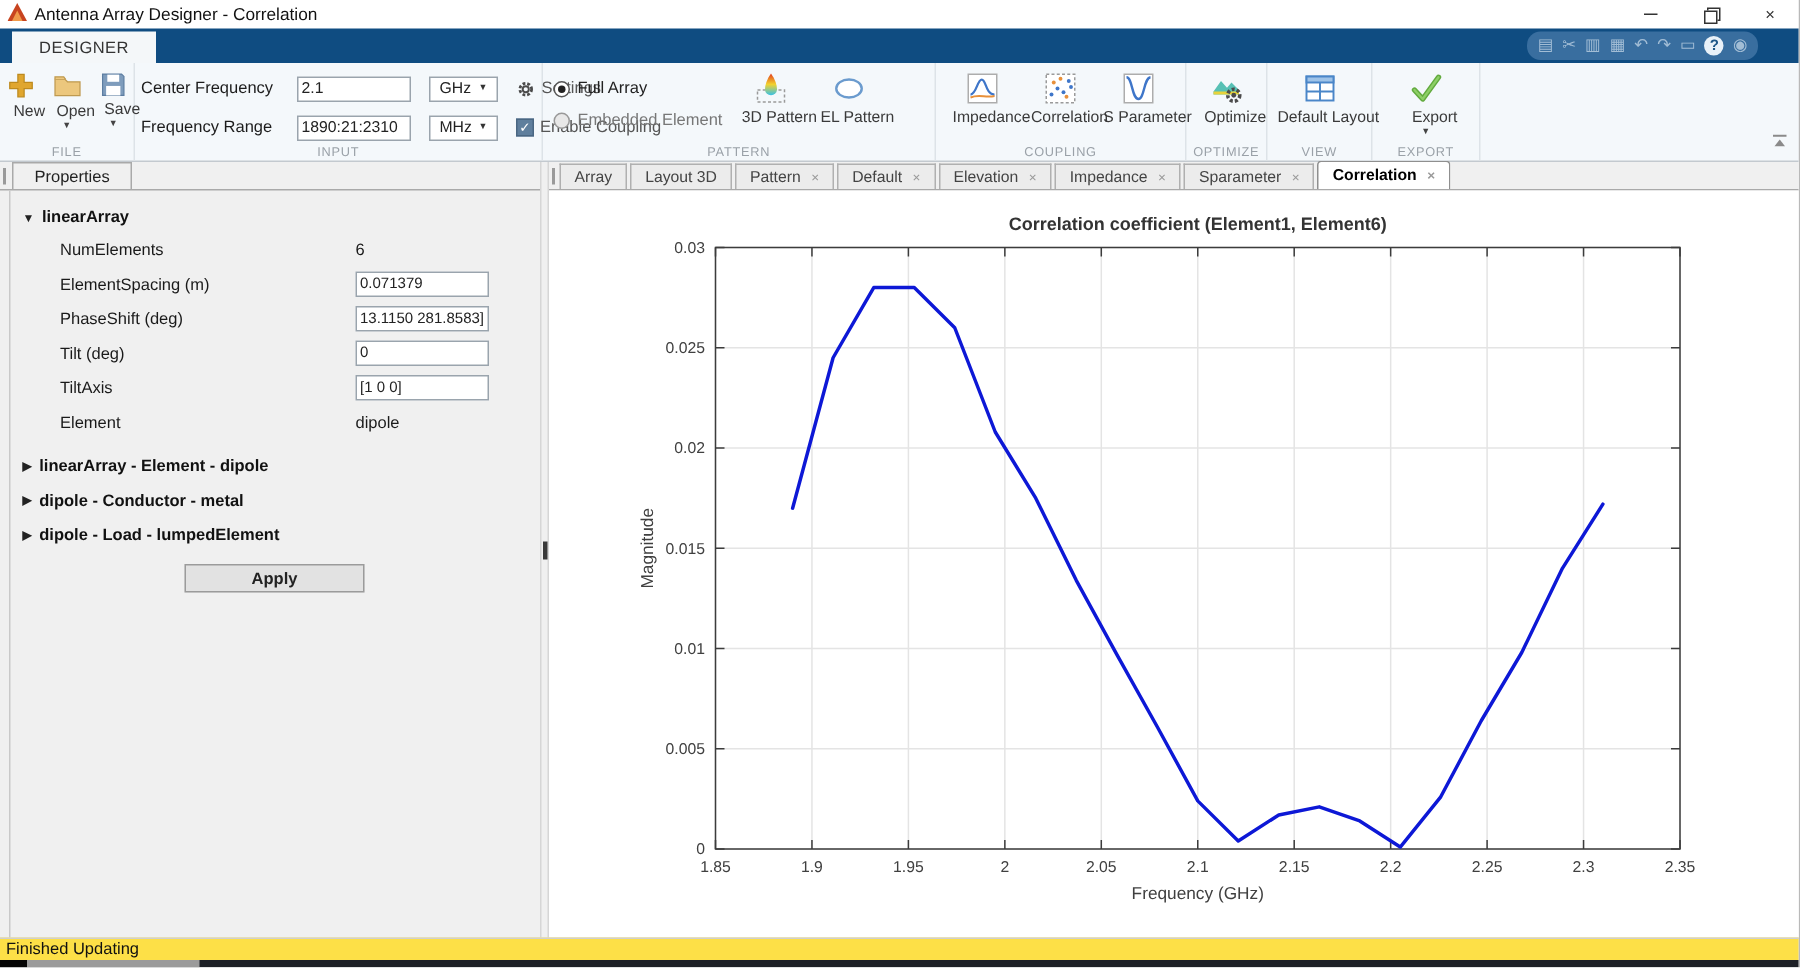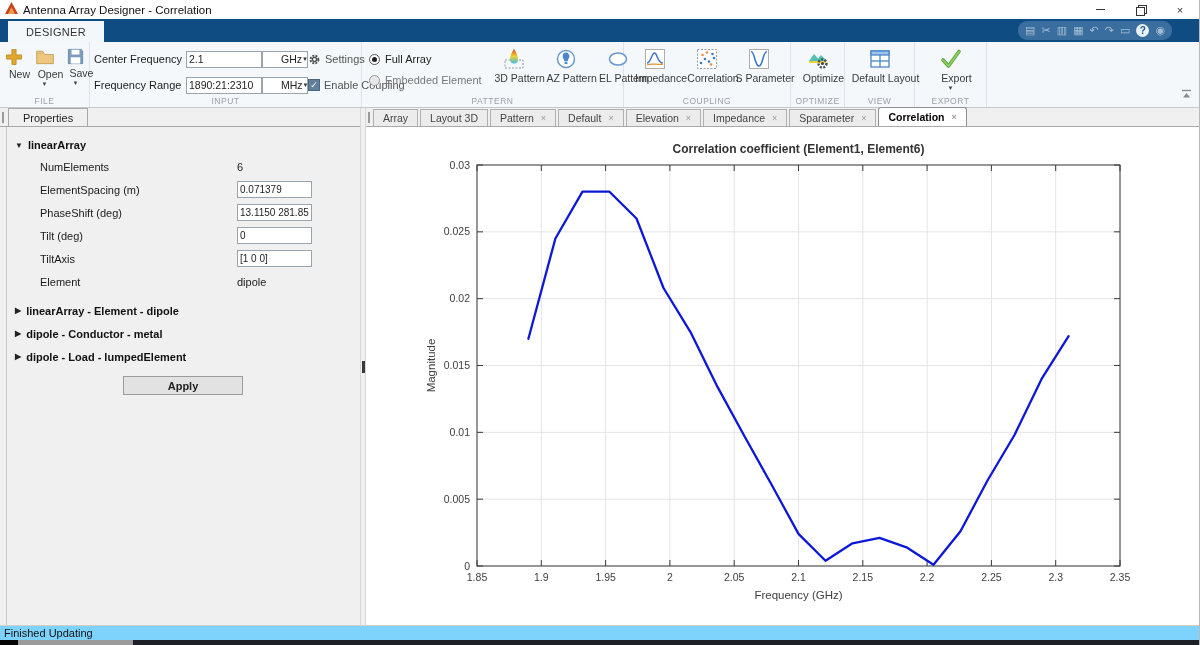--- a/index.html
+++ b/index.html
@@ -28,24 +28,24 @@
   
   .ribbon { position:absolute; top:42px; left:0; width:1200px; height:66px; background:#f4f8fb; border-bottom:1px solid #c3c9cf; display:flex; }
   .rgroup { position:relative; height:100%; border-right:1px solid #dde3e8; padding-top:3px; }
   .rgroup-label { position:absolute; bottom:1px; left:0; width:100%; text-align:center; font-size:8.5px; color:#9aa1a8; letter-spacing:0.5px; }
   .g-file { width:90px; display:flex; justify-content:center; gap:4px; }
   .big-btn { display:flex; flex-direction:column; align-items:center; width:52px; padding-top:2px; cursor:pointer; }
   .big-btn.narrow { width:27px; }
   .big-btn .blabel { font-size:10.5px; color:#3a3a3a; margin-top:1px; white-space:nowrap;padding-left:12px; }
   .big-btn .bcaret { font-size:6px; color:#444; margin-top:1px; }
   .g-input { width:272px; }
-  .input-grid { display:grid; grid-template-columns:92px 76px 46px auto; grid-auto-rows:20px; gap:6px 0; align-items:center; padding:4px 0 0 4px; }
+  .input-grid { display:grid; grid-template-columns:92px 76px 46px auto; grid-auto-rows:20px; gap:6px 12px; align-items:center; padding:4px 0 0 4px; }
   .ilabel { font-size:11px; color:#1c1c1c; text-align:left; white-space:nowrap; }
   .itext { height:17px; border:1px solid #9aa4ad; background:#fff; font-family:"Liberation Sans",sans-serif; font-size:10.5px; padding:0 2px; width:76px; color:#222; }
-  .iselect { height:17px; border:1px solid #9aa4ad; background:#fff; display:flex; align-items:center; justify-content:space-between; padding:0 18px; font-size:10.5px; cursor:pointer; }
+  .iselect { height:17px; border:1px solid #9aa4ad; background:#fff; display:flex; align-items:center; justify-content:space-between; padding:0 6px; font-size:10.5px; cursor:pointer; }
   .iselect .sel-caret { font-size:6px; color:#333; }
   .settings-cell, .coupling-cell { display:flex; align-items:center; gap:4px; font-size:11px; color:#555; white-space:nowrap; cursor:pointer; }
   .checkbox { width:12px; height:12px; background:#5f7f9d; border:1px solid #4a6782; color:#fff; font-size:9px; display:flex; align-items:center; justify-content:center; }
   .g-pattern { width:262px; display:flex; }
   .radio-col { display:flex; flex-direction:column; gap:9px; padding:8px 6px 0 7px; }
   .radio-row { display:flex; align-items:center; gap:5px; font-size:11px; color:#222; white-space:nowrap; cursor:pointer; }
   .radio { width:11px; height:11px; border-radius:50%; border:1px solid #555; background:#fff; position:relative; }
   .radio.checked::after { content:""; position:absolute; left:2px; top:2px; width:5px; height:5px; border-radius:50%; background:#222; }
   .radio.dim { border-color:#999; background:#e8e8e8; }
   .radio-row.dim { color:#777; }
@@ -73,31 +73,31 @@
   .dtab.active { height:19px; background:#fff; color:#000; font-weight:bold; border-color:#8f8f8f; border-top-left-radius:3px; border-top-right-radius:3px; }
 
   
   .left-gutter { position:absolute; left:0; top:19px; width:7px; height:498px; border-right:1px solid #c9c9c9; }
   .props-body { position:absolute; left:7px; top:19px; width:353px; height:498px; padding-top:8px; overflow:hidden; }
   .sec-header { display:flex; align-items:center; gap:5px; padding-left:8px; height:20px; font-size:11px; font-weight:bold; color:#111; cursor:pointer; }
   .sec-header .tri { font-size:8px; color:#222; }
   .prop-row { position:relative; height:23px; display:flex; align-items:center; }
   .prop-label { padding-left:33px; font-size:11px; color:#1a1a1a; }
   .prop-value { position:absolute; left:230px; font-size:11px; color:#1a1a1a; }
-  .prop-input { position:absolute; left:230px; width:75px; height:17px; border:1px solid #9aa4ad; background:#fff; font-family:"Liberation Sans",sans-serif; font-size:10px; padding:0 2px; color:#222; }
+  .prop-input { position:absolute; left:230px; width:89px; height:17px; border:1px solid #9aa4ad; background:#fff; font-family:"Liberation Sans",sans-serif; font-size:10px; padding:0 2px; color:#222; }
   .collapsed-list { margin-top:6px; }
   .collapsed-list .sec-header { height:23px; }
   .apply-btn { display:block; margin:8px 0 0 116px; width:120px; height:19px; background:#e2e2e2; border:1px solid #9b9b9b; font-family:"Liberation Sans",sans-serif; font-size:11px; font-weight:bold; color:#222; cursor:pointer; }
 
   
   .chart-wrap { position:absolute; left:0; top:19px; width:834px; height:498px; background:#fff; }
   svg text { font-family:"Liberation Sans", sans-serif; }
 
   
-  .statusbar { position:absolute; top:625px; left:0; width:1200px; height:15px; background:#7dd3fc; border-top:1px solid #cfcfcf; display:flex; align-items:center; padding-left:4px; font-size:11px; color:#111; }
+  .statusbar { position:absolute; top:625px; left:0; width:1200px; height:15px; background:#fde047; border-top:1px solid #cfcfcf; display:flex; align-items:center; padding-left:4px; font-size:11px; color:#111; }
   .taskstrip { position:absolute; top:640px; left:0; width:1200px; height:5px; background:#1d2026; }
   .taskstrip .seg-light { position:absolute; left:18px; top:0; width:115px; height:5px; background:#9b9b9b; }
   .taskstrip .seg-black { position:absolute; left:0; top:0; width:18px; height:5px; background:#050505; }
 </style>
 </head>
 <body>
 
 <div class="app">
 
   <div class="titlebar">
@@ -209,28 +209,20 @@
               <linearGradient id="g3d" x1="0" y1="0" x2="0" y2="1">
                 <stop offset="0" stop-color="#e23c1c"></stop>
                 <stop offset="0.5" stop-color="#f2d22e"></stop>
                 <stop offset="1" stop-color="#35c1e8"></stop>
               </linearGradient>
             </defs>
           <rect x="3" y="13" width="18" height="8" fill="none" stroke="#9a9a9a" stroke-width="1" stroke-dasharray="2 1.5"></rect>
           <path d="M12 2 C14.8 6 16 9.5 16 12.5 a4 4 0 1 1 -8 0 C8 9.5 9.2 6 12 2 z" fill="url(#g3d)"></path>
         </svg>
         <span class="blabel">3D Pattern</span>
-      </div>
-      <div class="big-btn">
-        <svg width="24" height="24" viewBox="0 0 24 24">
-          <circle cx="12" cy="12" r="8.5" fill="#fff" stroke="#6b9bce" stroke-width="1.5"></circle>
-          <path d="M12 5.5 c2.4 0 3.4 2 3.4 3.8 0 2.2-1.6 2.8-1.6 4.6 h-3.6 c0-1.8-1.6-2.4-1.6-4.6 0-1.8 1-3.8 3.4-3.8 z" fill="#4d88c6"></path>
-          <rect x="10.6" y="14.6" width="2.8" height="2.4" fill="#4d88c6"></rect>
-        </svg>
-        <span class="blabel">AZ Pattern</span>
       </div>
       <div class="big-btn">
         <svg width="24" height="24" viewBox="0 0 24 24">
             <ellipse cx="12" cy="12" rx="8.5" ry="6" fill="#fff" stroke="#6b9bce" stroke-width="1.6"></ellipse>
           </svg>
         <span class="blabel">EL Pattern</span>
       </div>
       <div class="rgroup-label">PATTERN</div>
     </div>
 

